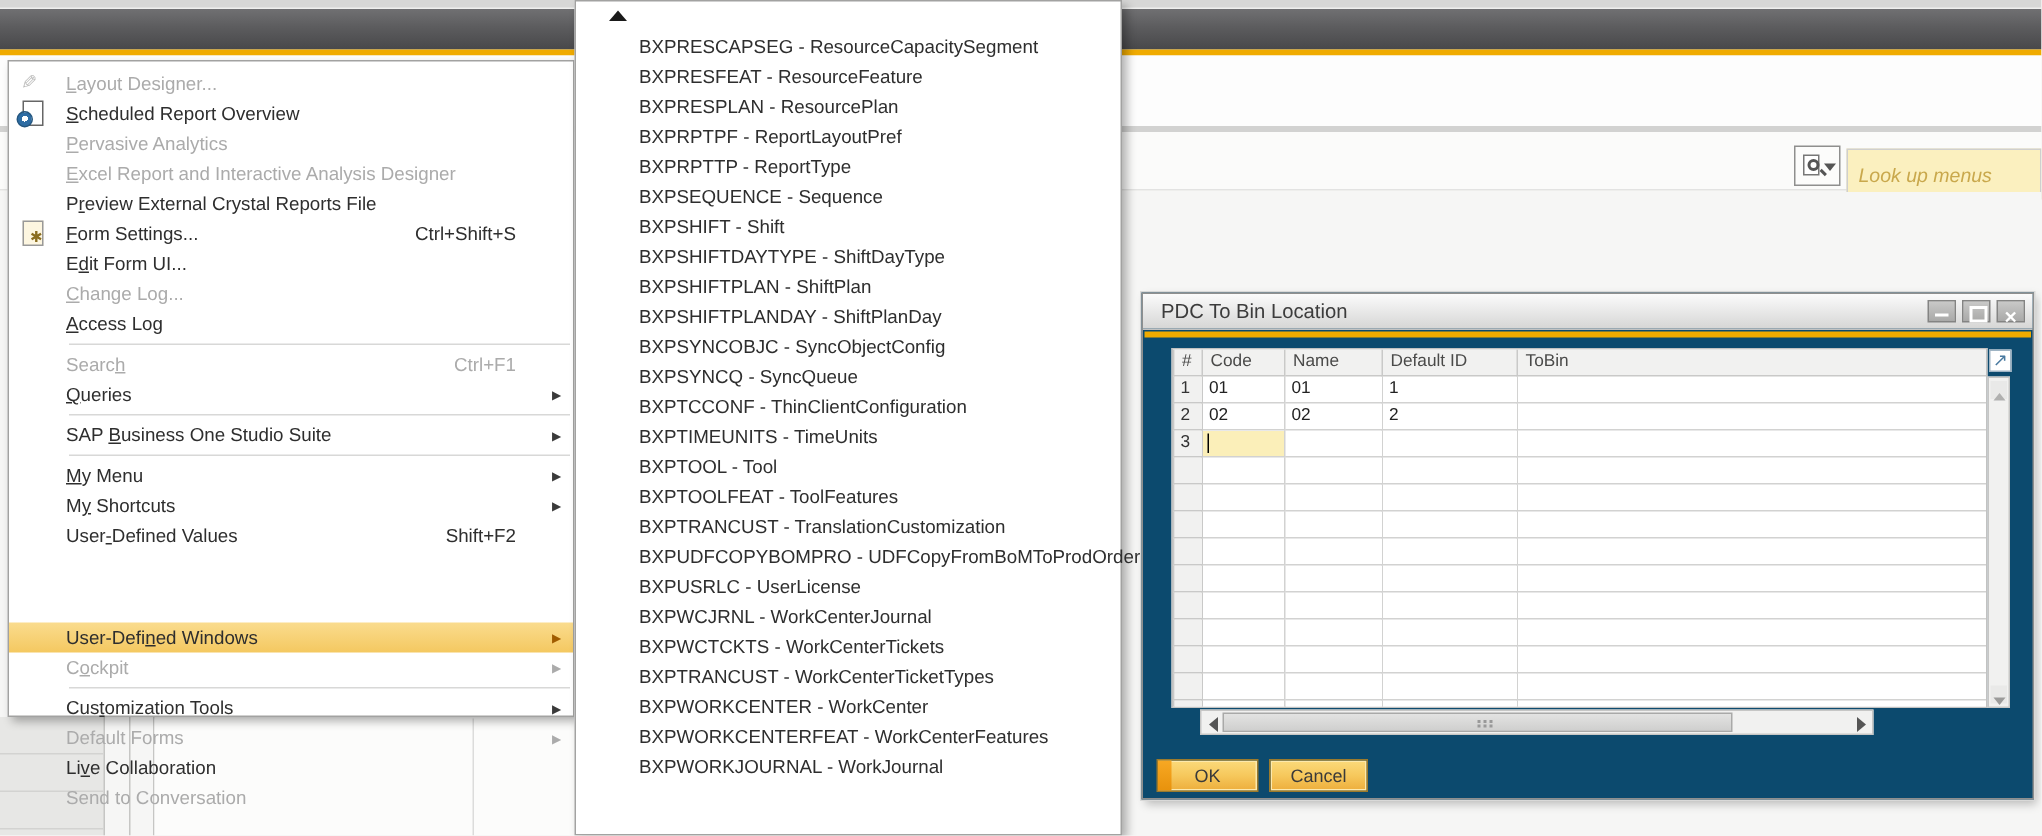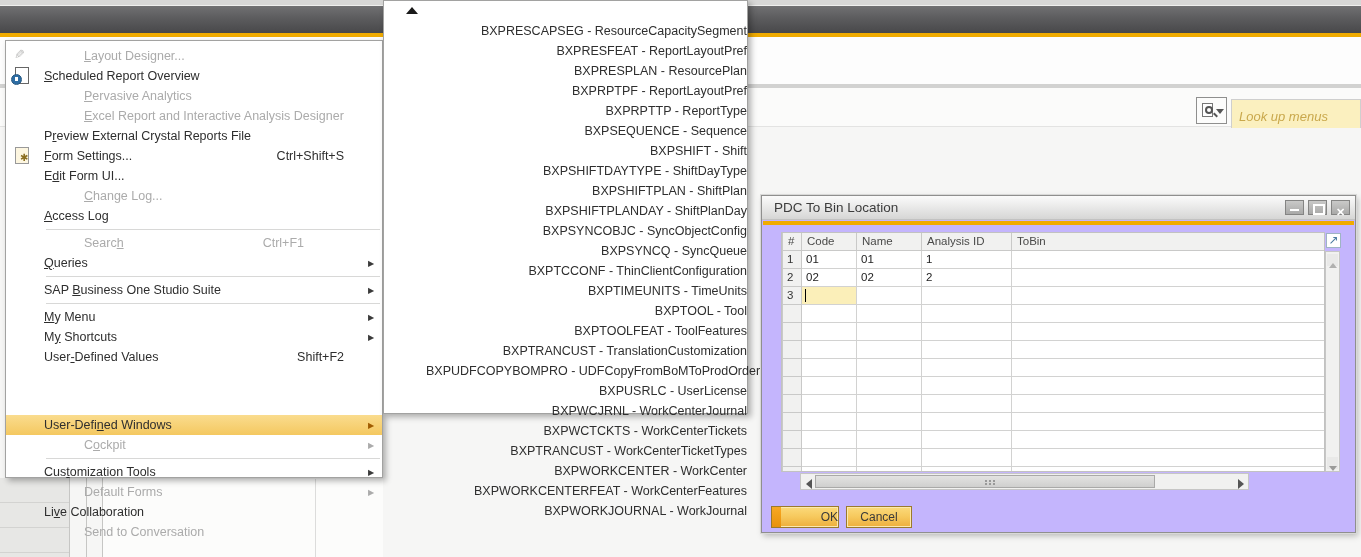--- a/index.html
+++ b/index.html
@@ -57,48 +57,48 @@
   .bl-gray i { display:block; height:25px; border-bottom:1px solid #d3d3d1; }
   .bl-line1 { position:absolute; left:86px; top:478px; width:1px; height:79px; background:#c6c6c4; }
   .bl-line2 { position:absolute; left:102px; top:478px; width:1px; height:79px; background:#c6c6c4; }
   .bl-white { position:absolute; left:103px; top:479px; width:280px; height:78px; background:#fcfcfb; }
   .bl-line3 { position:absolute; left:315px; top:479px; width:1px; height:78px; background:#dcdcdb; }
 
   
   .menu-popup { position:absolute; left:5px; top:40px; width:378px; height:438px; background:#fff;
     border:1px solid #a2a2a1; box-shadow:3px 3px 6px rgba(0,0,0,.3); z-index:10; padding-top:5px; }
   .menu-item { position:relative; height:20px; display:flex; align-items:center; font-size:12.5px; color:#2e2e2e; }
-  .menu-item.disabled { color:#ababab;gap:40px; }
+  .menu-item.disabled { color:#ababab; }
   .menu-item.highlighted { background:linear-gradient(180deg,#FADC8E,#F4C860);margin-top:48px; }
   .menu-icon { width:38px; flex:0 0 38px; height:18px; position:relative; }
   .menu-label { flex:1 1 auto; white-space:nowrap; }
   .menu-label u { text-decoration:underline; }
   .menu-shortcut { flex:0 0 auto; padding-right:24px; color:inherit; }
   .menu-arrow { flex:0 0 14px; font-size:8px; color:#3a3a3a; text-align:left; }
   .menu-item.disabled .menu-arrow { color:#ababab; }
   .menu-item.highlighted .menu-arrow { color:#a05c00; }
   .menu-sep { height:1px; background:#d8d8d7; margin:3px 2px 3px 40px; }
   
   .layout-designer-icon:before { content:"✎"; position:absolute; left:8px; top:0px; font-size:13px; color:#bcbcbb; transform:scaleX(-1); }
   .scheduled-report-icon:before { content:""; position:absolute; left:9px; top:0; width:12px; height:15px; background:#fff; border:1px solid #666; }
   .scheduled-report-icon:after { content:""; position:absolute; left:5px; top:7px; width:9px; height:9px; border-radius:50%;
     background:radial-gradient(circle at 50% 45%,#fff 0 2px,#2e6da4 2px); border:1px solid #24567f; }
   .form-settings-icon:before { content:""; position:absolute; left:9px; top:0; width:12px; height:15px; background:#fdf6e0; border:1px solid #999; }
   .form-settings-icon:after { content:"✱"; position:absolute; left:14px; top:5px; font-size:10px; color:#8a6d1f; }
 
-  .submenu-popup { position:absolute; left:383px; top:0; width:365px; height:414px; background:#fff;
-    border:1px solid #a2a2a1; box-shadow:3px 3px 6px rgba(0,0,0,.3); z-index:11;text-align:right; }
+  .submenu-popup { position:absolute; left:383px; top:0; width:365px; height:557px; background:#fff;
+    border:1px solid #a2a2a1; box-shadow:3px 3px 6px rgba(0,0,0,.3); z-index:11; }
   .scroll-band { height:20px; position:relative; }
   .scroll-band .tri-up { position:absolute; left:22px; top:6px; width:0; height:0; border-left:6px solid transparent; border-right:6px solid transparent; border-bottom:7px solid #1a1a1a; }
   .scroll-band .tri-down { position:absolute; left:22px; top:6px; width:0; height:0; border-left:6px solid transparent; border-right:6px solid transparent; border-top:7px solid #b4b4b3; }
   .sub-item { height:20px; line-height:20px; font-size:12.5px; color:#2e2e2e; padding-left:42px; white-space:nowrap; }
   .sub-item.highlighted { background:linear-gradient(180deg,#FADC8E,#F4C860);margin-top:48px; }
 
   
-  .pdc-window { position:absolute; left:761px; top:195px; width:595px; height:338px; background:#c4b5fd;
+  .pdc-window { position:absolute; left:761px; top:195px; width:595px; height:338px; background:#0c4a6e;
     border:1px solid #8f8f8e; box-shadow:0 0 0 1px #d9d9d8, 2px 3px 6px rgba(0,0,0,.25); z-index:5; }
   .pdc-titlebar { position:absolute; left:0; top:0; width:100%; height:24px;
     background:linear-gradient(180deg,#fbfbfb,#d6d6d5); border-bottom:1px solid #c2c2c1;
     font-size:13.5px; color:#3c3c3c; line-height:24px; padding-left:12px; }
   .pdc-goldline { position:absolute; left:1px; top:25px; width:calc(100% - 2px); height:4px; background:#F0AB00; }
   .win-controls { position:absolute; right:5px; top:4px; display:flex; gap:4px; }
   .win-btn { width:19px; height:15px; background:linear-gradient(180deg,#c9c9c8,#a9a9a8); border:1px solid #848483; position:relative; }
   .win-btn.minb:after { content:""; position:absolute; left:4px; bottom:3px; width:9px; height:2px; background:#fff; }
   .win-btn.maxb:after { content:""; position:absolute; left:4px; top:3px; width:8px; height:7px; border:2px solid #fff; }
   .win-btn.closeb:after { content:"✕"; position:absolute; left:0; right:0; top:-1px; text-align:center; color:#fff; font-size:11px; font-weight:bold; }
@@ -124,21 +124,21 @@
   .hscroll .harrow { position:absolute; top:1px; width:13px; height:13px; text-align:center; }
   .tri-s-left { display:inline-block; width:0; height:0; border-top:5px solid transparent; border-bottom:5px solid transparent; border-right:6px solid #555; margin-top:2px; }
   .tri-s-right { display:inline-block; width:0; height:0; border-top:5px solid transparent; border-bottom:5px solid transparent; border-left:6px solid #555; margin-top:2px; }
   .hthumb { position:absolute; left:14px; top:1px; width:340px; height:13px; background:linear-gradient(180deg,#e3e3e2,#cfcfce); border:1px solid #a9a9a8; }
   .hthumb:after { content:""; position:absolute; left:50%; top:4px; width:2px; height:2px; background:#999;
     box-shadow:4px 0 #999, 8px 0 #999, 0 3px #999, 4px 3px #999, 8px 3px #999; }
 
   
   .gold-btn { position:absolute; top:310px; height:22px; background:linear-gradient(180deg,#FBDA7B 0%,#F6C85C 50%,#EDAE3C 100%);
     border:1px solid #9b7a2c; box-shadow:inset 0 0 0 1px #fce9ad; color:#3a3a3a; font-size:12px; text-align:center; line-height:20px; }
-  .ok-btn { left:9px; width:68px;text-align:right; }
+  .ok-btn { left:9px; width:68px; }
   .ok-btn:before { content:""; position:absolute; left:0; top:0; width:9px; height:100%; background:linear-gradient(180deg,#F7A823,#E8920C); }
   .cancel-btn { left:84px; width:66px; }
 </style>
 </head>
 <body>
 
 <div id="stage">
 
   <div class="top-strip"></div>
   <div class="menubar">
@@ -197,21 +197,21 @@
             <col style="width:55px">
             <col style="width:65px">
             <col style="width:90px">
             <col>
           </colgroup>
         <thead>
             <tr>
               <th>#</th>
               <th>Code</th>
               <th>Name</th>
-              <th>Analysis ID</th>
+              <th>Default ID</th>
               <th>ToBin</th>
             </tr>
           </thead>
         <tbody>
             <tr>
               <td class="rownum">1</td>
               <td>01</td>
               <td>01</td>
               <td>1</td>
               <td></td>
@@ -455,21 +455,21 @@
         </div>
       </div>
   </div>
 
   <div class="submenu-popup">
     <div class="scroll-band">
         <span class="tri-up"></span>
       </div>
     <div>
         <div class="sub-item">BXPRESCAPSEG - ResourceCapacitySegment</div>
-        <div class="sub-item">BXPRESFEAT - ReportLayoutPref</div>
+        <div class="sub-item">BXPRESFEAT - ResourceFeature</div>
         <div class="sub-item">BXPRESPLAN - ResourcePlan</div>
         <div class="sub-item">BXPRPTPF - ReportLayoutPref</div>
         <div class="sub-item">BXPRPTTP - ReportType</div>
         <div class="sub-item">BXPSEQUENCE - Sequence</div>
         <div class="sub-item">BXPSHIFT - Shift</div>
         <div class="sub-item">BXPSHIFTDAYTYPE - ShiftDayType</div>
         <div class="sub-item">BXPSHIFTPLAN - ShiftPlan</div>
         <div class="sub-item">BXPSHIFTPLANDAY - ShiftPlanDay</div>
         <div class="sub-item">BXPSYNCOBJC - SyncObjectConfig</div>
         <div class="sub-item">BXPSYNCQ - SyncQueue</div>

